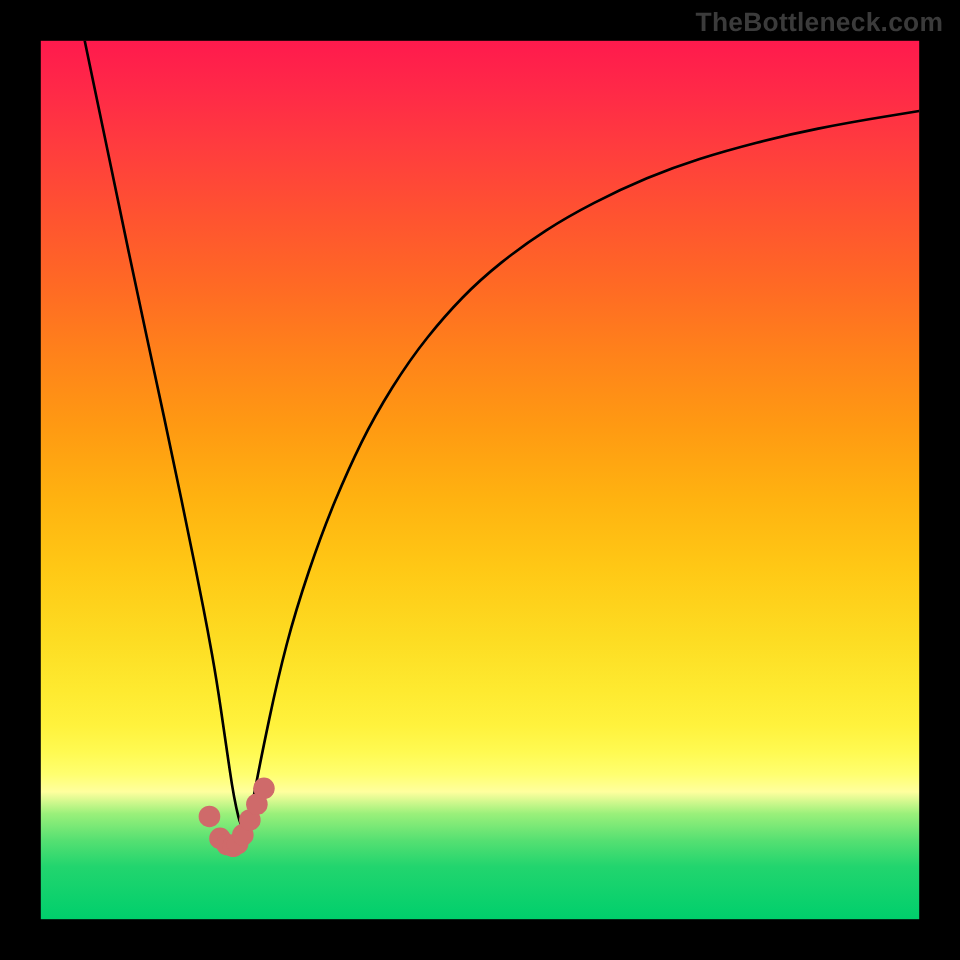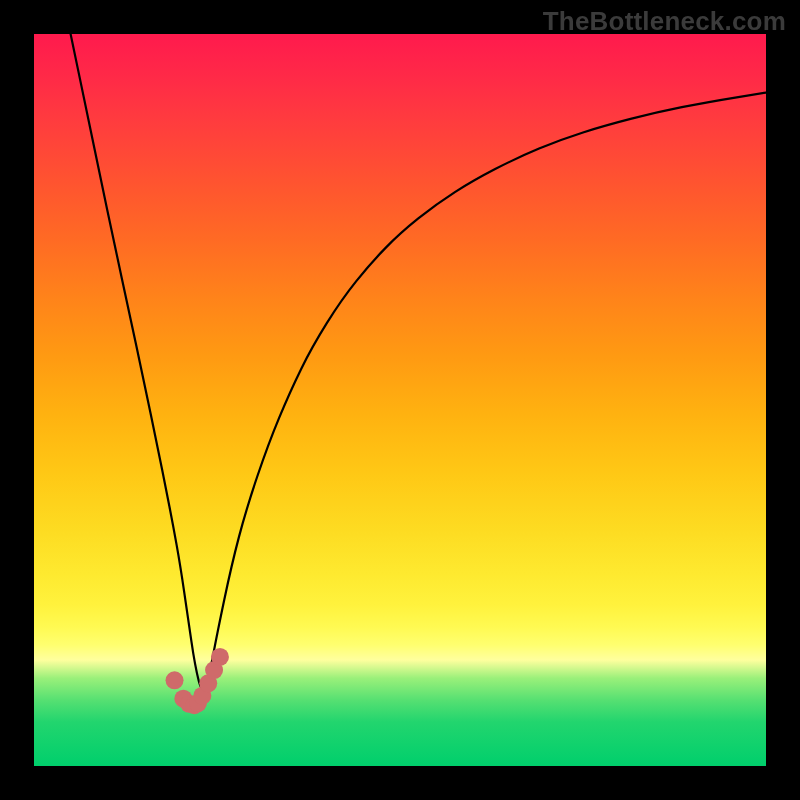--- a/index.html
+++ b/index.html
@@ -38,21 +38,21 @@
       #56e072 91%,
       #22d56e 94%,
       #00cf6c 100%
     );
   }
   .watermark {
     position: absolute;
     top: 6px;
     right: 14px;
     color: #3b3b3b;
-    font-size: 26px;
+    font-size: 22px;
     font-weight: 600;
     letter-spacing: 0.2px;
     user-select: none;
   }
   svg.plot {
     position: absolute;
     left: 0;
     top: 0;
     width: 732px;
     height: 732px;

